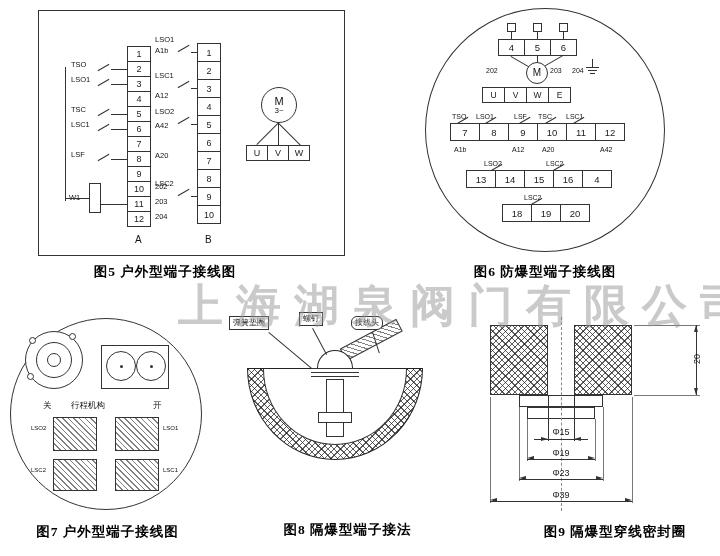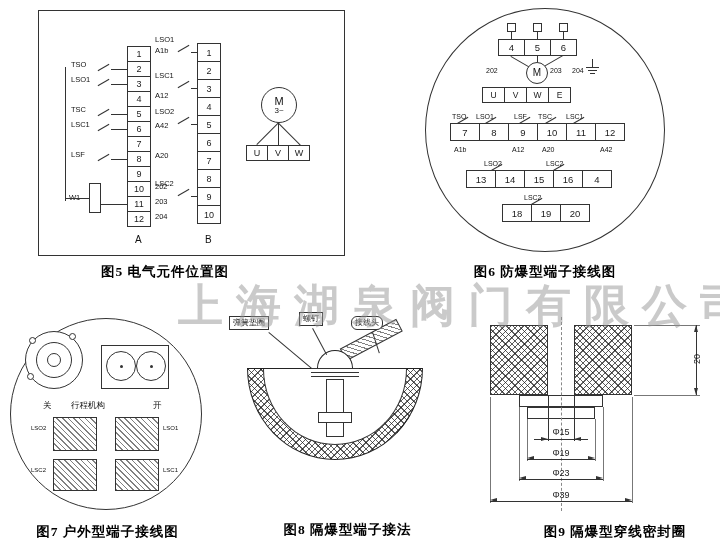--- a/index.html
+++ b/index.html
@@ -153,21 +153,21 @@
     </div>
     <div class="vl" style="left:239px;top:112px;height:22px;"></div>
     <div class="dl" style="left:240px;top:112px;width:31px;transform:rotate(45deg);"></div>
     <div class="dl" style="left:240px;top:112px;width:31px;transform:rotate(135deg);"></div>
     <div class="hstrip" style="left:207px;top:134px;">
         <div class="hcell w22">U</div>
         <div class="hcell w22">V</div>
         <div class="hcell w22">W</div>
       </div>
   </div>
-  <div class="cap" style="left:40px;top:263px;width:250px;">图5  电气元件位置图</div>
+  <div class="cap" style="left:40px;top:263px;width:250px;">图5  户外型端子接线图</div>
 
   <div class="abs" style="left:425px;top:8px;width:240px;height:244px;border:1.5px solid #333;border-radius:50%;">
 
     <div class="box" style="left:81px;top:14px;width:9px;height:9px;"></div>
     <div class="box" style="left:107px;top:14px;width:9px;height:9px;"></div>
     <div class="box" style="left:133px;top:14px;width:9px;height:9px;"></div>
     <div class="vl" style="left:85px;top:23px;height:7px;"></div>
     <div class="vl" style="left:111px;top:23px;height:7px;"></div>
     <div class="vl" style="left:137px;top:23px;height:7px;"></div>
 

